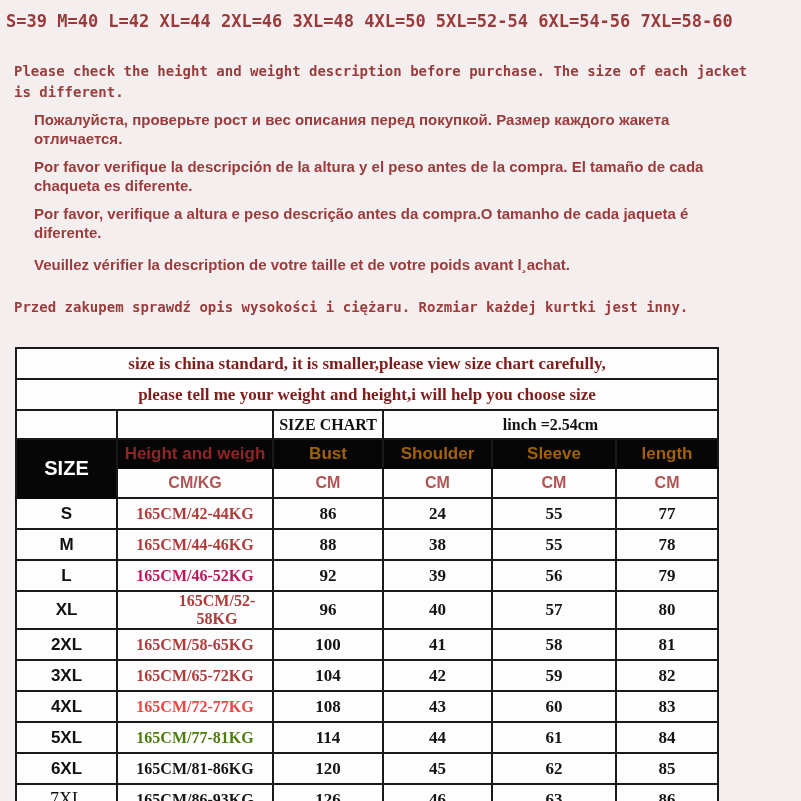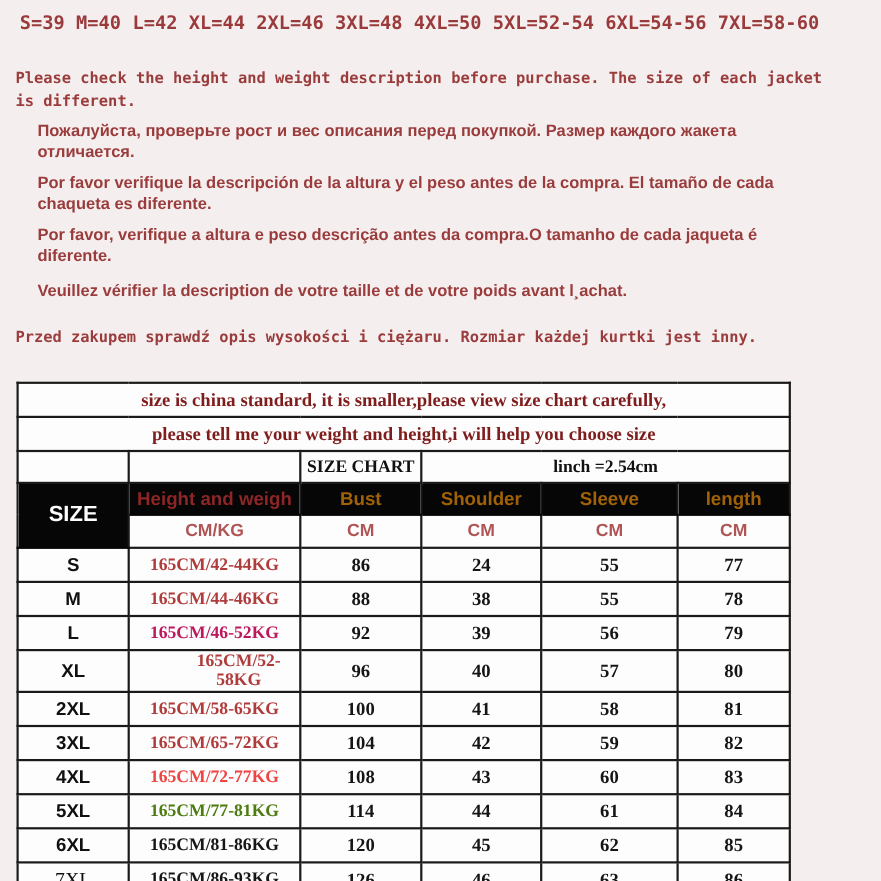--- a/index.html
+++ b/index.html
@@ -4,21 +4,21 @@
 <style>
   html,body{margin:0;padding:0;}
   body{
     width:801px;height:801px;
     background:#f5eeef;
     overflow:hidden;
     position:relative;
     font-family:"Liberation Sans", sans-serif;
   }
   .top-line{
-    padding:11px 0 0 18px;
+    padding:11px 0 0 6px;
     font-family:"DejaVu Sans Mono","Liberation Mono",monospace;
     font-weight:bold;font-size:17px;
     color:#9a3a3a;
     white-space:nowrap;
   }
   .notice{color:#9a3c3c;margin:0 30px 0 14px;}
   .notice.mono{font-family:"DejaVu Sans Mono","Liberation Mono",monospace;font-weight:bold;font-size:14px;line-height:21px;}
   .notice.sans{font-family:"Liberation Sans","DejaVu Sans",sans-serif;font-weight:bold;font-size:15px;line-height:19px;margin-left:34px;}
   .n-en{margin-top:30px;width:742px;}
   .n-ru{margin-top:7px;width:690px;font-size:16px;line-height:21px;}

